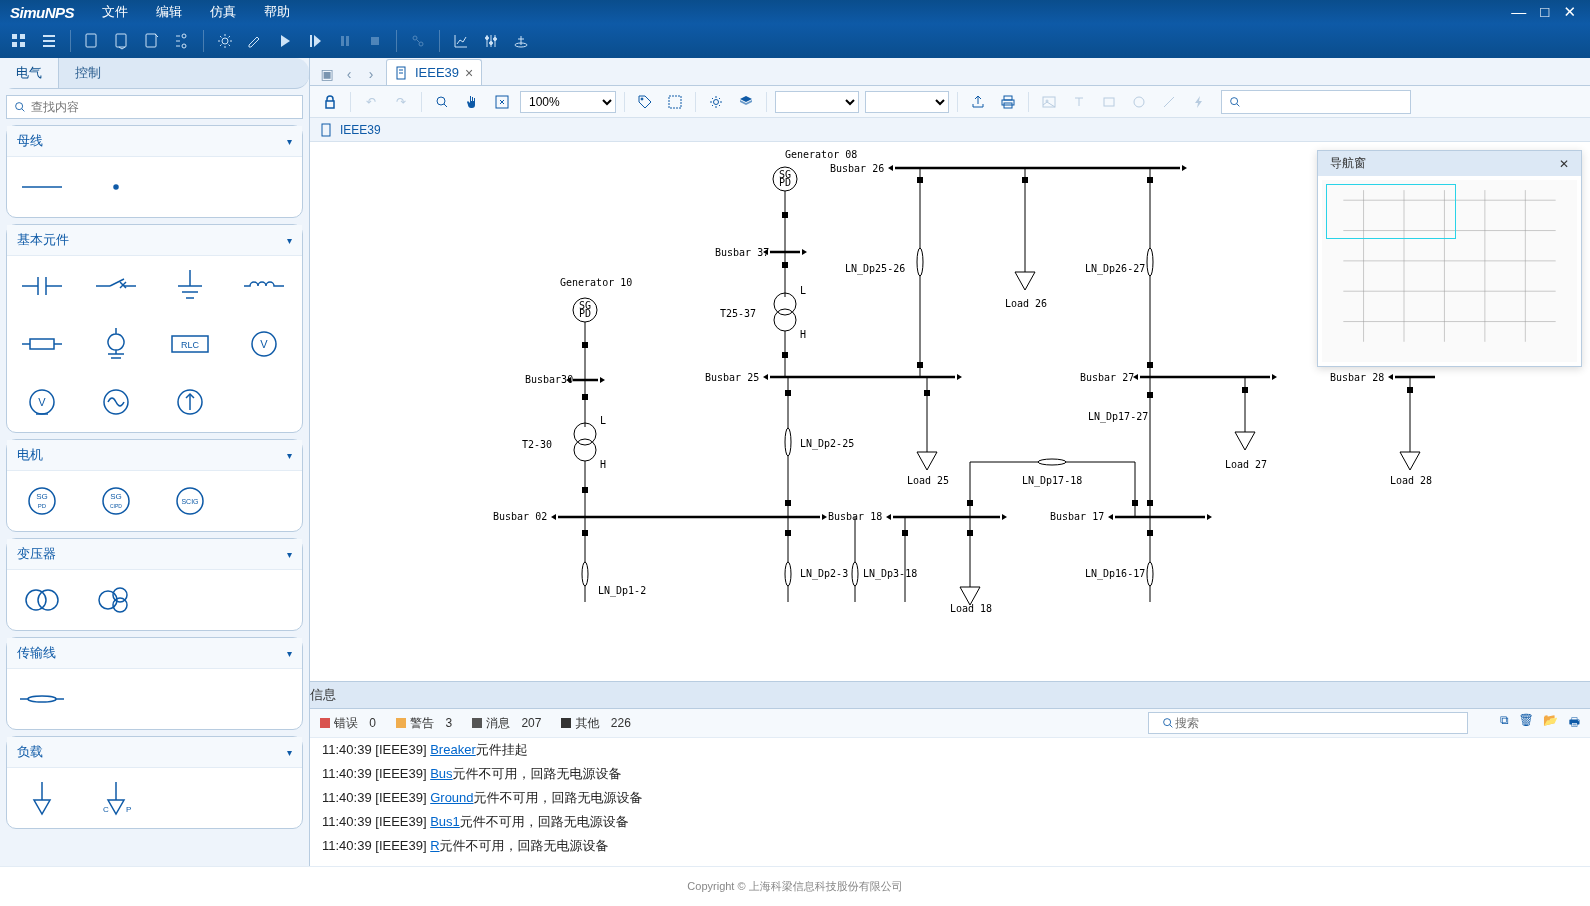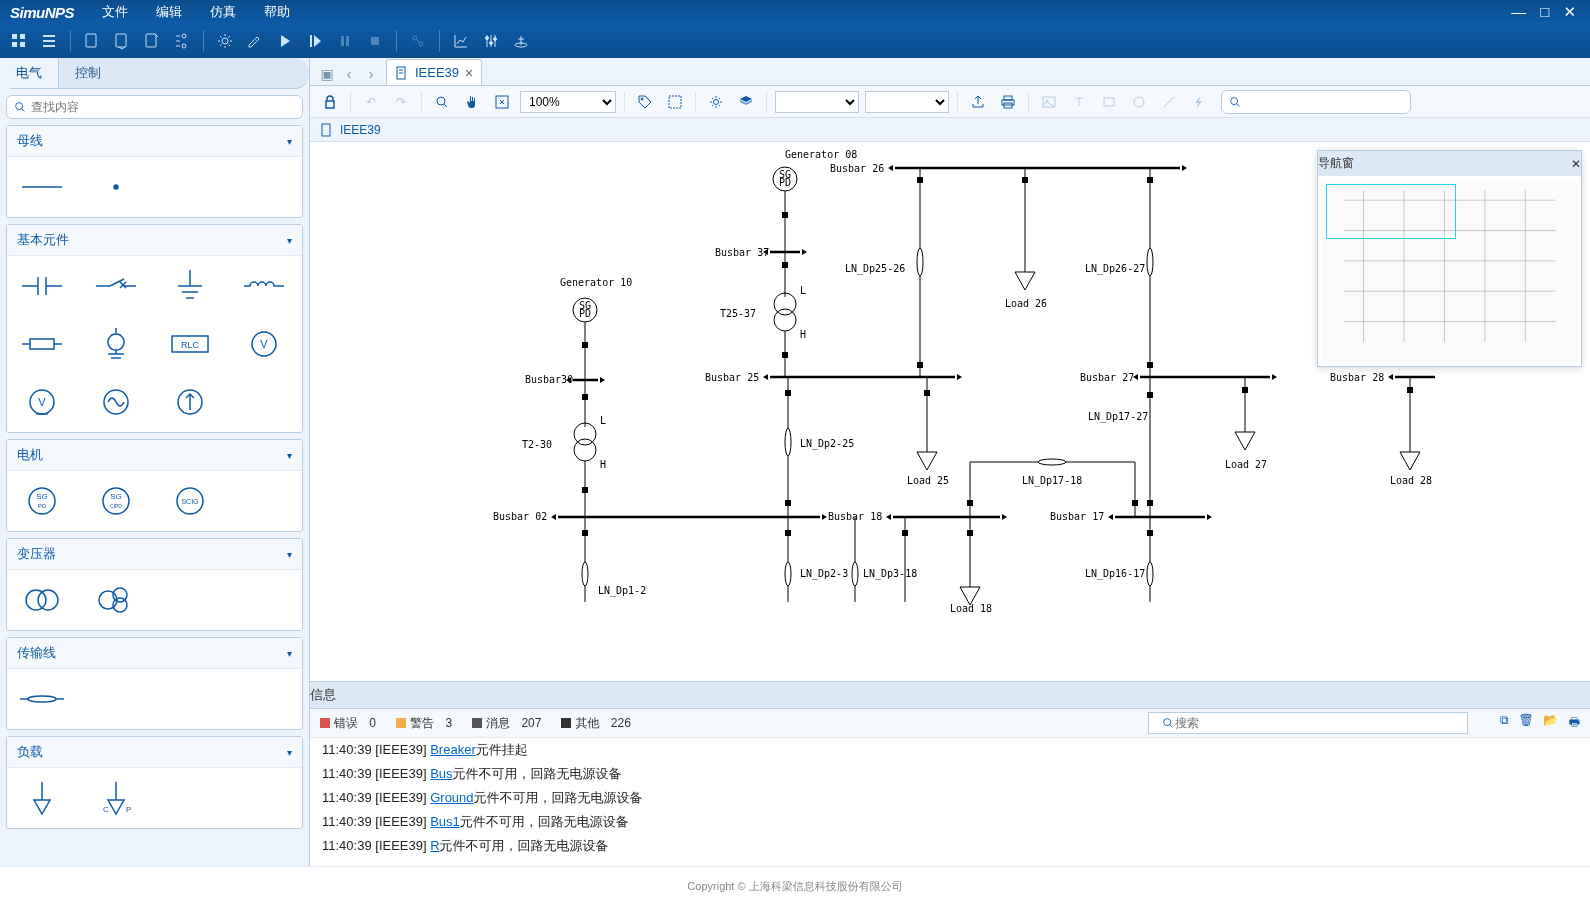--- a/index.html
+++ b/index.html
@@ -17,26 +17,26 @@
 .tb-btn svg { width: 18px; height: 18px; }
 .tb-btn.disabled { opacity: 0.35; cursor: default; }
 
 .body-row { flex: 1; display: flex; min-height: 0; }
 
 .sidebar { width: 310px; background: #eef4fb; border-right: 1px solid #b8cce0; display: flex; flex-direction: column; }
 .side-tabs { display: flex; border-bottom: 1px solid #b8cce0; background: #dce8f5; border-radius: 14px; }
 .side-tab { padding: 6px 16px; font-size: 13px; color: #2a5d8f; cursor: pointer; }
 .side-tab.active { background: #eef4fb; border-right: 1px solid #b8cce0; color: #0a4d8c; font-weight: 500; }
 .search-wrap { padding: 6px; }
-.search-box { width: 100%; height: 24px; border: 1px solid #b8cce0; border-radius: 6px; display: flex; align-items: center; padding: 0 6px; background: #fff; }
+.search-box { width: 100%; height: 24px; border: 1px solid #b8cce0; border-radius: 0; display: flex; align-items: center; padding: 0 6px; background: #fff; }
 .search-box input { border: none; outline: none; flex: 1; font-size: 12px; }
 .search-box svg { width: 14px; height: 14px; color: #0e5aa7; margin-right: 4px; }
 
 .lib-scroll { overflow-y: auto; flex: 1; padding: 0 6px 6px; }
-.cat { background: #fff; border: 1px solid #b8cce0; border-radius: 3px; margin-bottom: 6px; }
+.cat { background: #fff; border: 1px solid #b8cce0; border-radius: 10px; margin-bottom: 6px; }
 .cat-head { padding: 6px 10px; color: #0e5aa7; font-size: 13px; display: flex; justify-content: space-between; align-items: center; cursor: pointer; background: #f5f9fd; border-bottom: 1px solid #e3ecf5; }
 .cat-body { padding: 10px; display: flex; flex-wrap: wrap; gap: 18px 24px; }
 .comp { width: 50px; height: 40px; display: flex; align-items: center; justify-content: center; cursor: grab; }
 .comp svg { max-width: 48px; max-height: 38px; stroke: #0e5aa7; fill: none; stroke-width: 1.5; }
 
 .main-col { flex: 1; display: flex; flex-direction: column; min-width: 0; }
 .doc-tabs { height: 28px; background: #eef4fb; display: flex; align-items: flex-end; border-bottom: 1px solid #b8cce0; padding-left: 6px; }
 .nav-btn { width: 22px; height: 22px; display: flex; align-items: center; justify-content: center; color: #7a95b0; font-size: 14px; cursor: pointer; }
 .doc-tab { height: 26px; background: #fff; border: 1px solid #b8cce0; border-bottom: none; border-radius: 3px 3px 0 0; display: flex; align-items: center; padding: 0 8px; gap: 6px; color: #0e5aa7; font-size: 13px; margin-left: 4px; }
 .doc-tab .x { color: #666; cursor: pointer; font-size: 14px; }
@@ -51,21 +51,21 @@
 .crumb-bar { height: 24px; background: #eef4fb; border-bottom: 1px solid #d6e2ee; display: flex; align-items: center; padding: 0 10px; color: #0e5aa7; font-size: 12px; gap: 6px; }
 
 .canvas-wrap { flex: 1; position: relative; overflow: hidden; background: #fff; }
 .canvas-svg { position: absolute; top: 0; left: 0; }
 .canvas-svg text { font-family: Consolas, monospace; font-size: 10px; fill: #000; }
 .canvas-svg .bus { stroke: #000; stroke-width: 2.5; }
 .canvas-svg .wire { stroke: #000; stroke-width: 1; }
 .canvas-svg .node { fill: #000; }
 
 .nav-window { position: absolute; top: 8px; right: 8px; width: 265px; background: #fff; border: 1px solid #b8cce0; box-shadow: 0 2px 8px rgba(0,0,0,0.15); }
-.nav-head { background: #dce8f5; padding: 4px 0; display: flex; justify-content: space-between; align-items: center; font-size: 12px; color: #333; }
+.nav-head { background: #dce8f5; padding: 4px 12px; display: flex; justify-content: space-between; align-items: center; font-size: 12px; color: #333; }
 .nav-body { height: 190px; position: relative; padding: 4px; }
 .nav-mini { width: 100%; height: 100%; background: #fafafa; position: relative; }
 .nav-view { position: absolute; border: 1.5px solid #29d3e8; top: 4px; left: 4px; width: 130px; height: 55px; }
 
 .msg-panel { height: 185px; border-top: 1px solid #b8cce0; display: flex; flex-direction: column; background: #fff; }
 .msg-title { background: #dce8f5; padding: 4px 0; font-size: 13px; color: #333; border-bottom: 1px solid #b8cce0; }
 .msg-filter { background: #f5f9fd; border-bottom: 1px solid #e3ecf5; display: flex; align-items: center; padding: 3px 10px; gap: 20px; }
 .filter-item { display: flex; align-items: center; gap: 4px; font-size: 12px; color: #333; cursor: pointer; justify-content: space-between; }
 .filter-item .sq { width: 10px; height: 10px; }
 .msg-search { margin-left: auto; width: 320px; height: 22px; border: 1px solid #b8cce0; display: flex; align-items: center; padding: 0 12px; background: #fff; }

